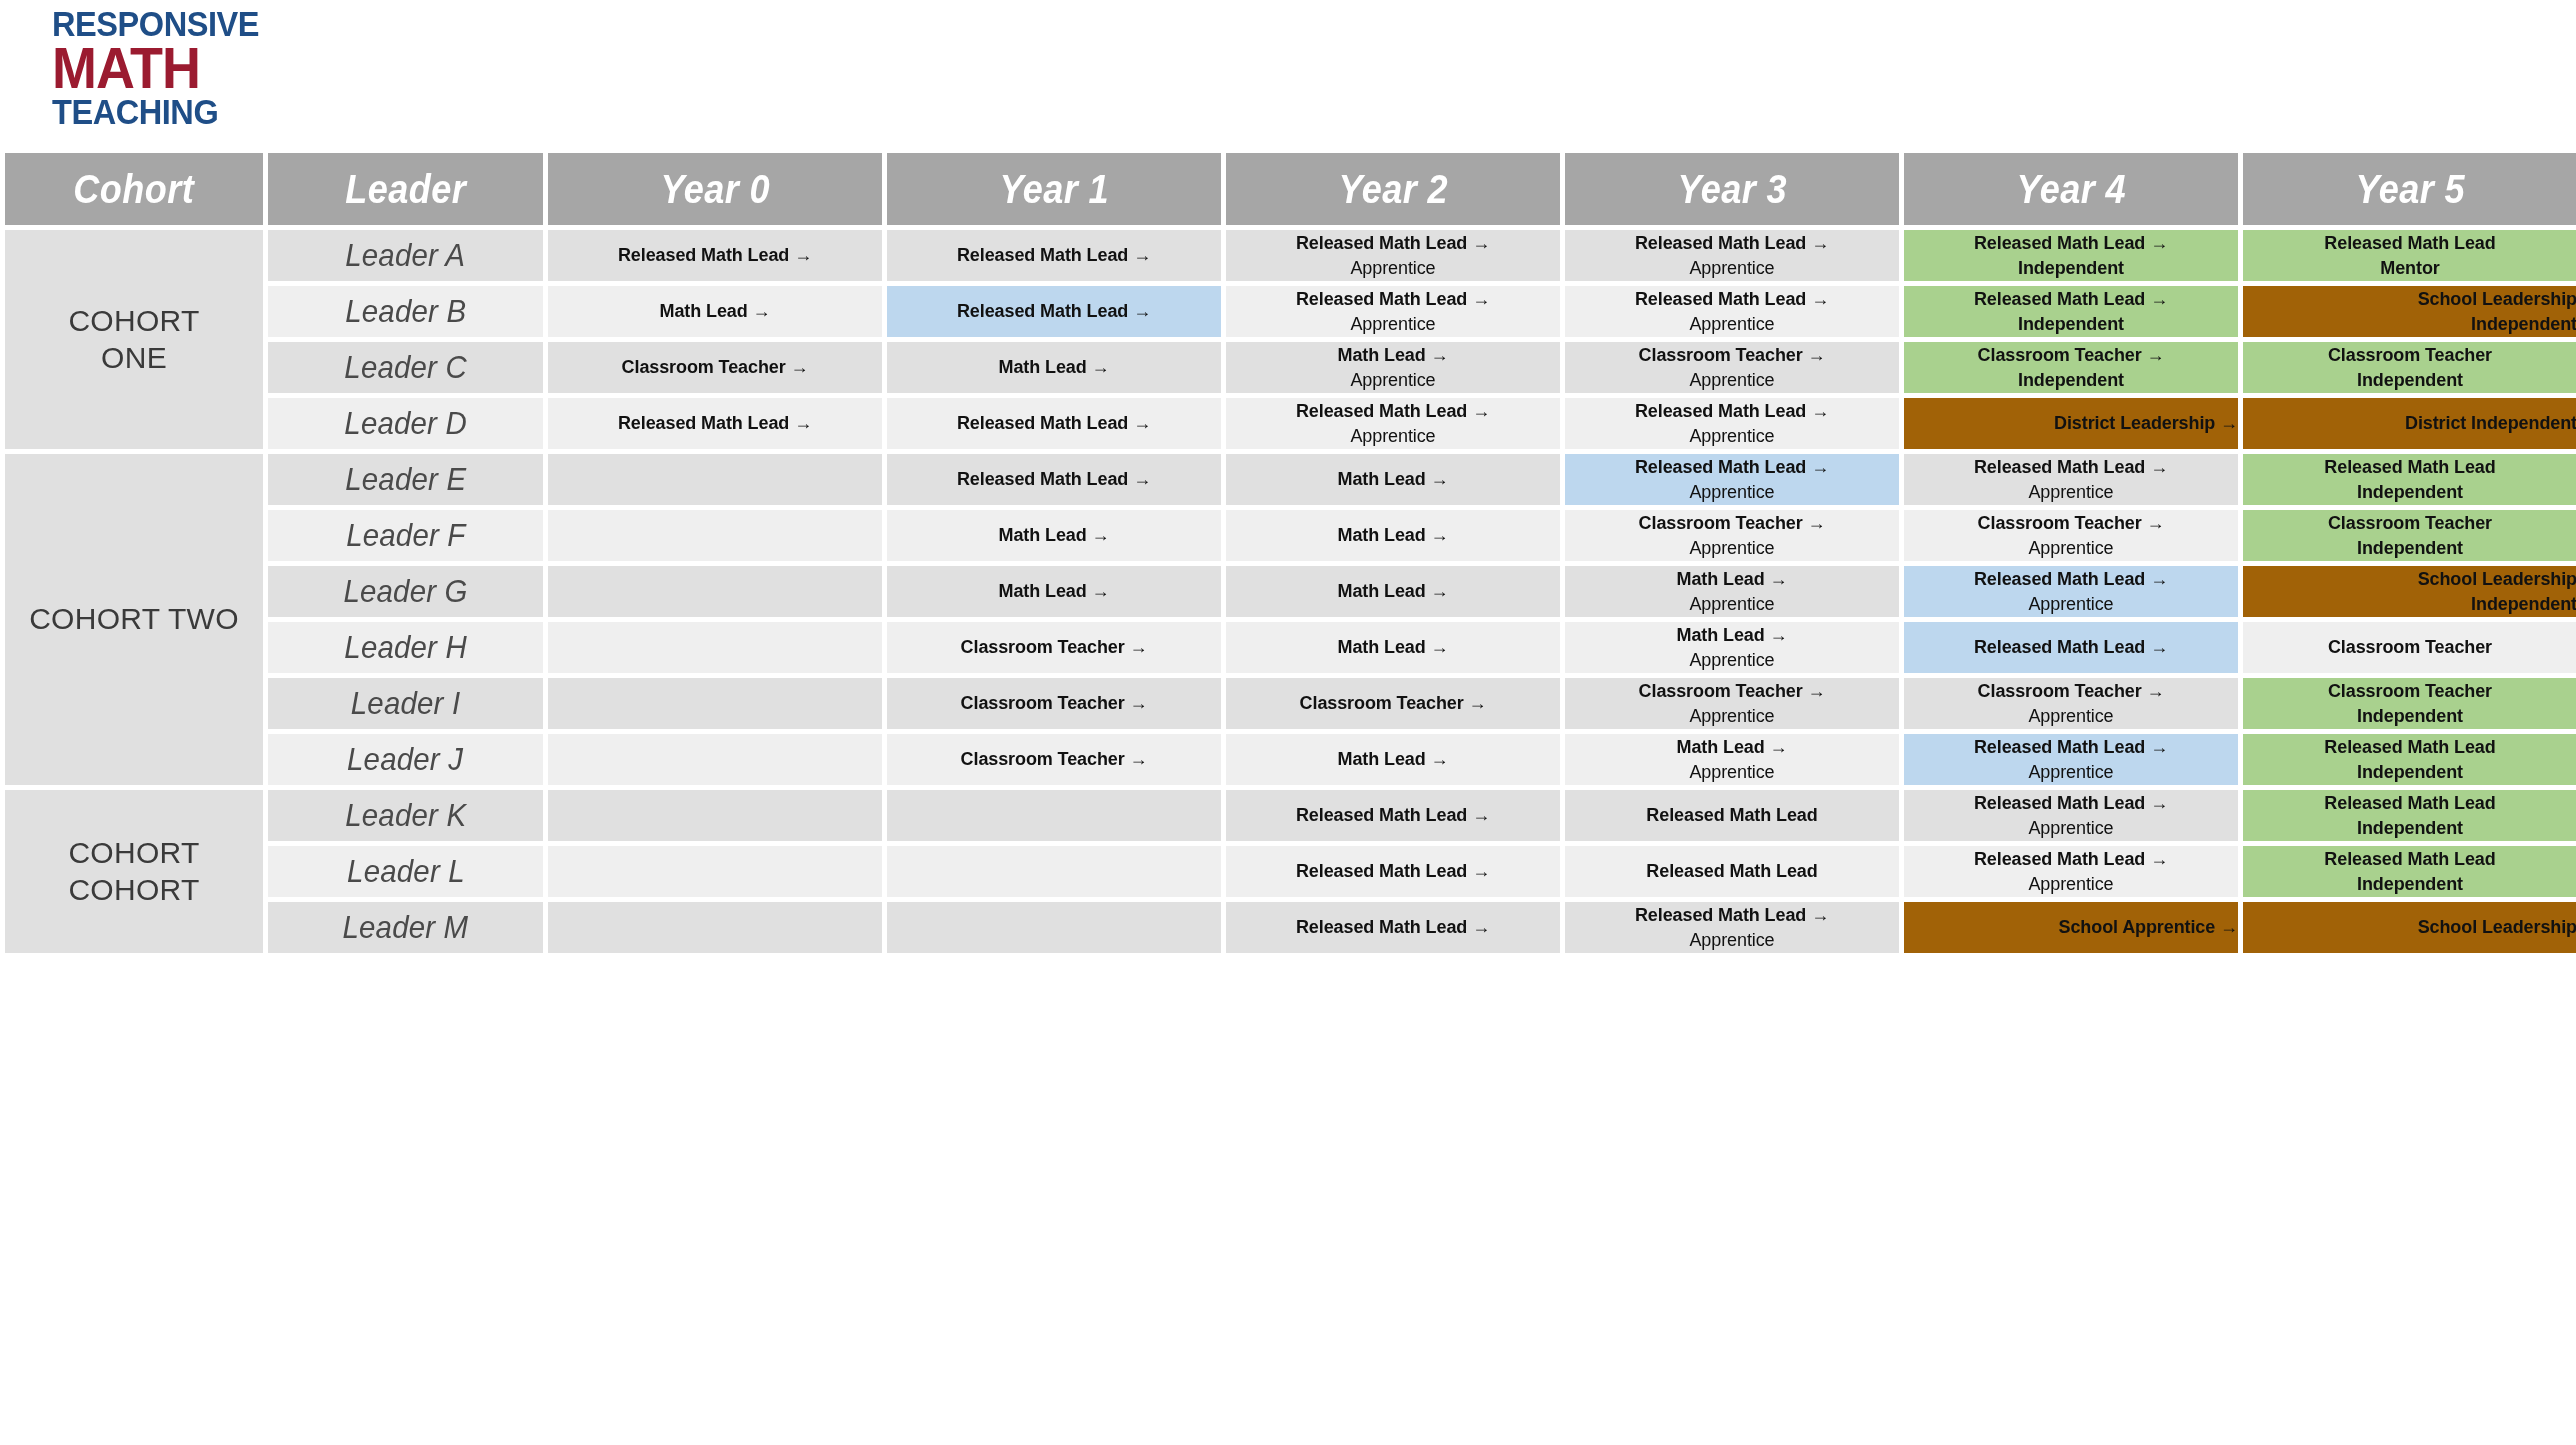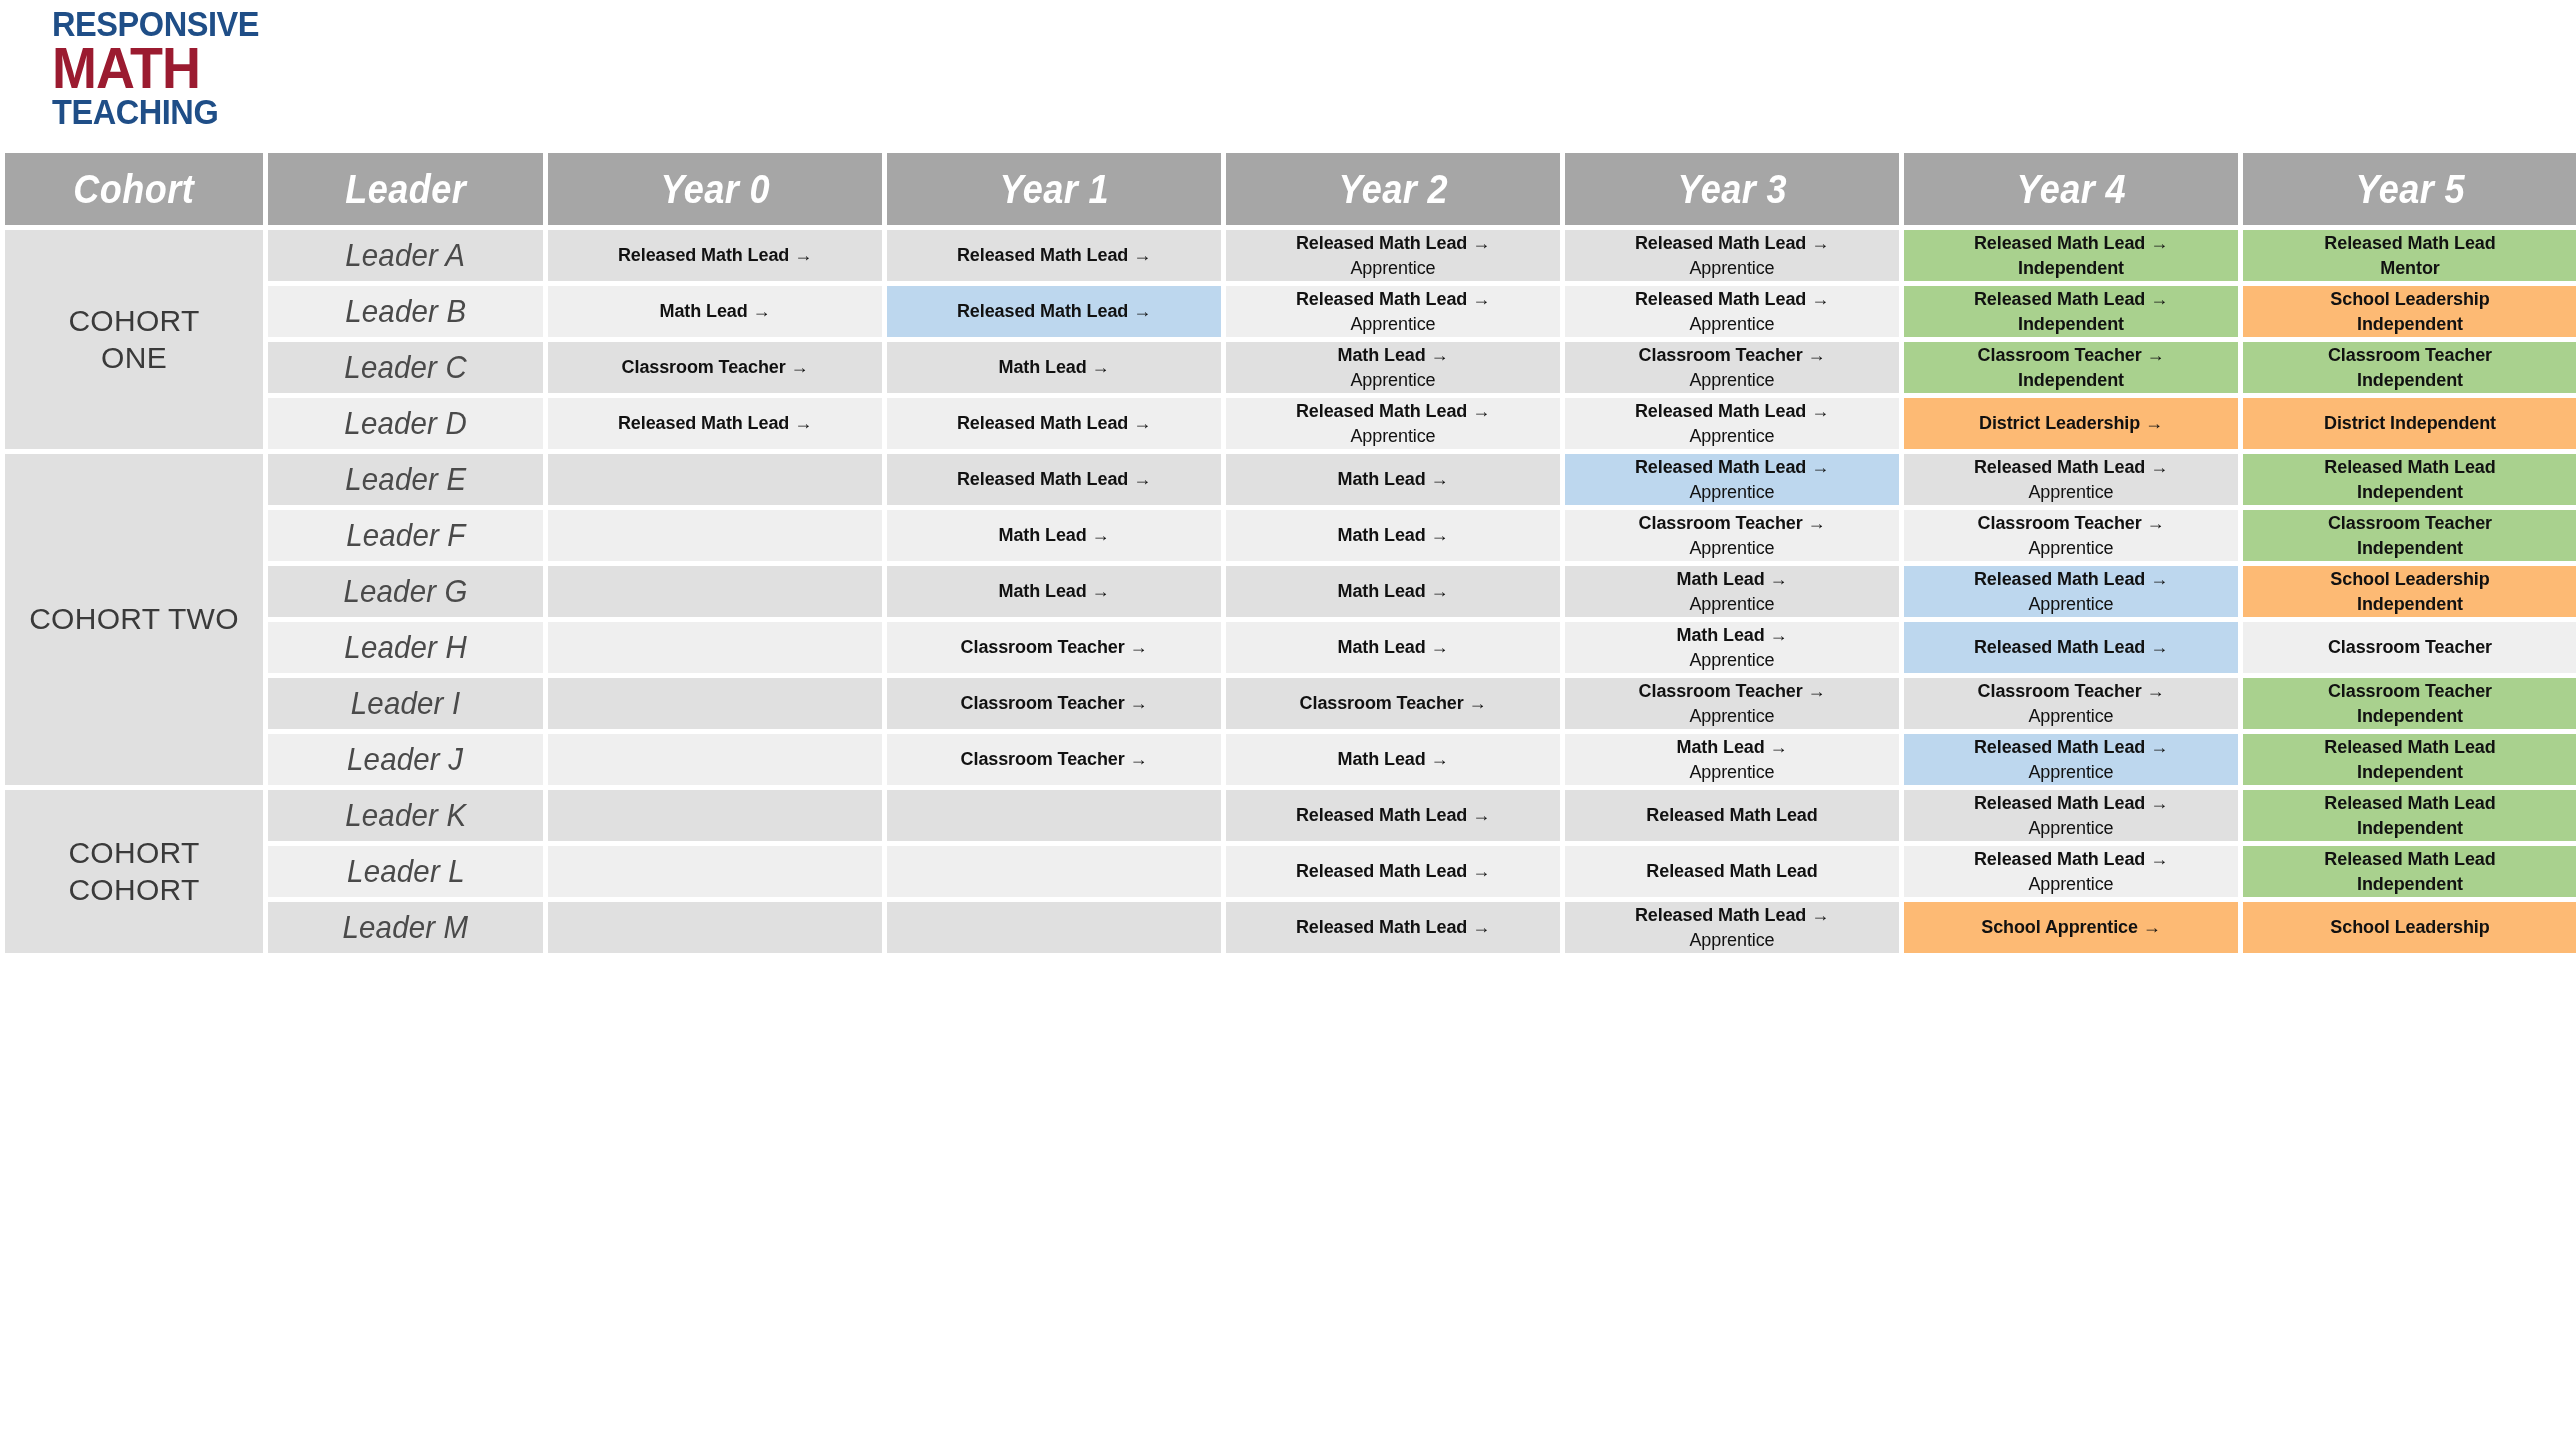--- a/index.html
+++ b/index.html
@@ -100,21 +100,21 @@
   td.cell .ln1{display:block;font-weight:bold;letter-spacing:-0.1px;}
   td.cell .ln2{display:block;font-weight:normal;letter-spacing:-0.1px;}
   td.cell.colored .ln2{font-weight:bold;}
   td.cell.blue .ln2{font-weight:normal;}
 
   
   .band-dark  td.leader, .band-dark  td.cell.plain{background:#e0e0e0;text-align:center;}
   .band-light td.leader, .band-light td.cell.plain{background:#efefef;margin-top:10px;}
 
   td.cell.green{background:#a9d18e;}
-  td.cell.yellow{background:#fdba74;}
+  td.cell.yellow{background:#a16207;text-align:right;}
   td.cell.blue{background:#bdd7ee;}
 </style>
 </head>
 <body>
 
 <div id="app">
 
   <div class="logo">
     <span class="l1">RESPONSIVE</span>
     <span class="l2">MATH</span>

